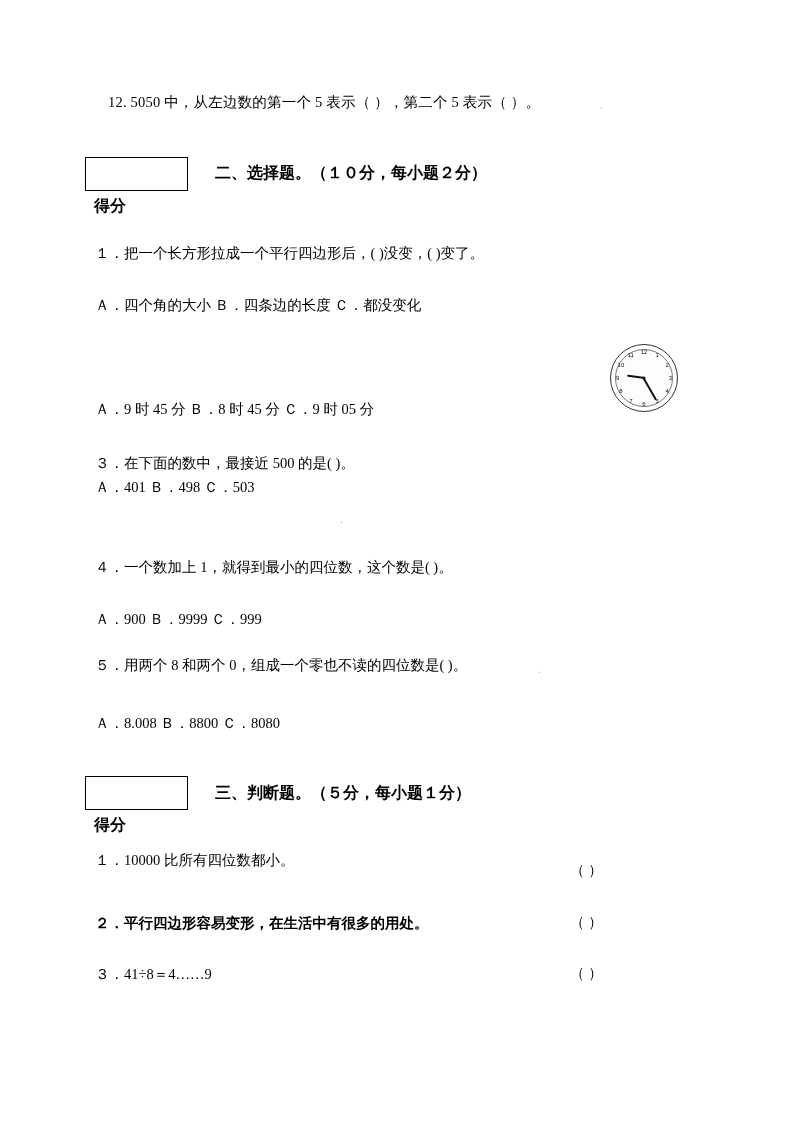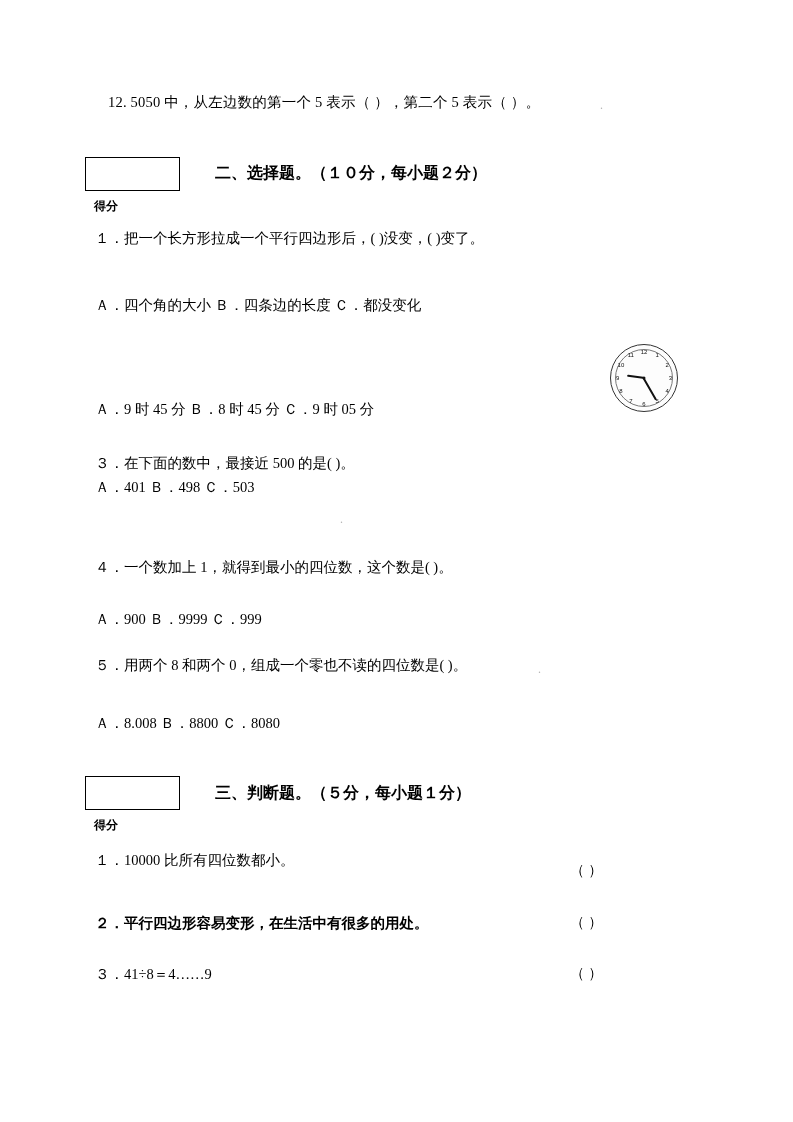--- a/index.html
+++ b/index.html
@@ -41,21 +41,21 @@
     height: 34px;
     display: flex;
     align-items: stretch;
     box-sizing: border-box;
   }
   .score-box .label {
     display: flex;
     align-items: center;
     justify-content: center;
     padding: 0 8px;
-    font-size: 12px;
+    font-size: 16px;
     border-right: 1.5px solid #000;
     font-family: "Liberation Sans", sans-serif;
     font-weight: 600;
     margin-top: 48px;
   }
   .score-box .blank {
     width: 52px;
   }
   .section-title {
     position: absolute;
@@ -119,21 +119,21 @@
 
   <div class="line" style="left:108px; top:92px;">12. 5050 中，从左边数的第一个 5 表示（          ），第二个 5 表示（          ）。</div>
   <span class="dot-mark" style="left:600px; top:98px;">.</span>
 
   <div class="score-box" style="left:85px; top:157px;">
     <div class="label">得分</div>
     <div class="blank"></div>
   </div>
   <div class="section-title" style="left:215px; top:163px;">二、选择题。（１０分，每小题２分）</div>
 
-  <div class="q-item" style="left:95px; top:228px;">１．把一个长方形拉成一个平行四边形后，(    )没变，(    )变了。</div>
+  <div class="q-item" style="left:95px; top:243px;">１．把一个长方形拉成一个平行四边形后，(    )没变，(    )变了。</div>
   <div class="q-item" style="left:95px; top:295px;">Ａ．四个角的大小        Ｂ．四条边的长度    Ｃ．都没变化</div>
 
   <div class="q-item" style="left:95px; top:399px;">Ａ．9 时 45 分          Ｂ．8 时 45 分      Ｃ．9 时 05 分</div>
 
   <div class="clock" style="left:610px; top:344px;">
     <div class="inner"></div>
     <div class="num" style="left:50%; top:10%;">12</div>
     <div class="num" style="left:70%; top:15%;">1</div>
     <div class="num" style="left:85%; top:30%;">2</div>
     <div class="num" style="left:90%; top:50%;">3</div>

